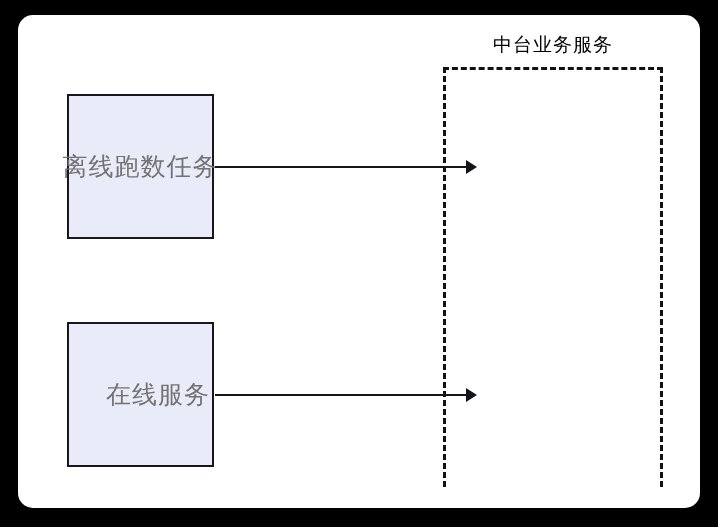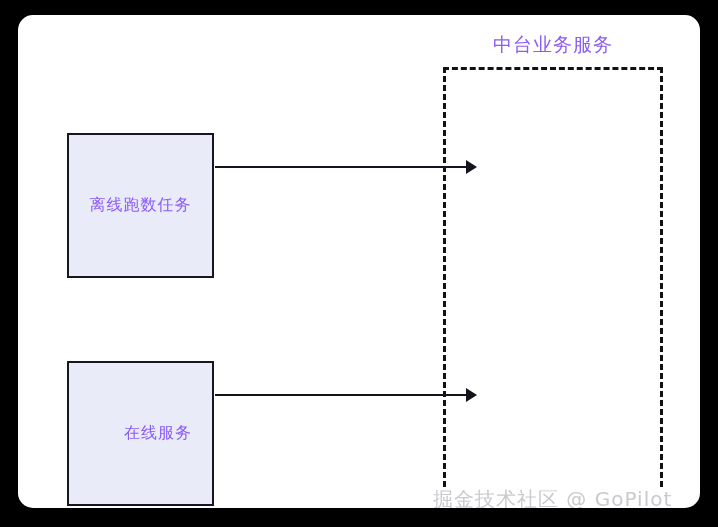--- a/index.html
+++ b/index.html
@@ -48,38 +48,37 @@
   }
 
   #group-title {
     position: absolute;
     left: 405px;
     top: 17px;
     width: 260px;
     text-align: center;
     font-size: 19px;
     line-height: 24px;
-    color: #8b5cf6;
+    color: #000000;
     letter-spacing: 1px;
     white-space: nowrap;
   }
 
   .node {
     position: absolute;
     background: #e9ebf9;
     border: 2px solid #17171f;
     box-sizing: border-box;
     display: flex;
     align-items: center;
     justify-content: center;
-    color: #8b5cf6;
-    font-size: 16px;
+    color: #737373;
+    font-size: 25px;
     letter-spacing: 1px;
     white-space: nowrap;
-    margin-top: 39px;
   }
 
   #node-offline-task   { left: 49px;  top: 79px;  width: 147px; height: 145px; }
   #node-online-service { left: 49px;  top: 307px; width: 147px; height: 145px; padding-left: 35px; }
   #node-offline-cluster{ left: 461px; top: 79px;  width: 147px; height: 145px; }
   #node-online-cluster { left: 461px; top: 307px; width: 147px; height: 145px; }
 
   
   .arrow {
     position: absolute;
@@ -140,16 +139,15 @@
     <div class="arrow" id="arrow-offline">
       <div class="shaft"></div>
       <div class="head"></div>
     </div>
 
     <div class="arrow" id="arrow-online">
       <div class="shaft"></div>
       <div class="head"></div>
     </div>
 
-    <div id="watermark">掘金技术社区 @ GoPilot</div>
 
   </div>
 </div>
 
 </body></html>

